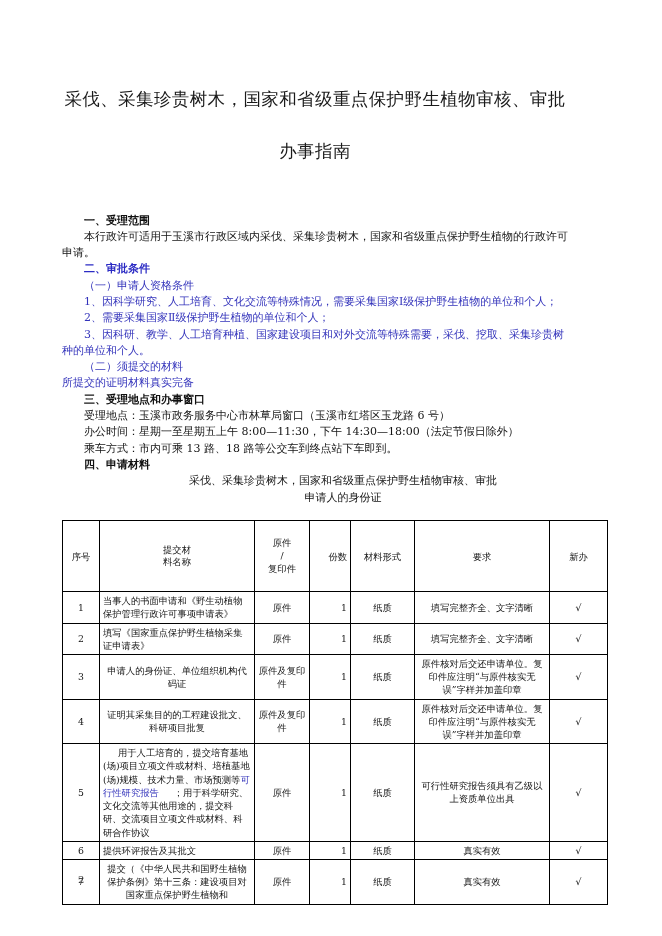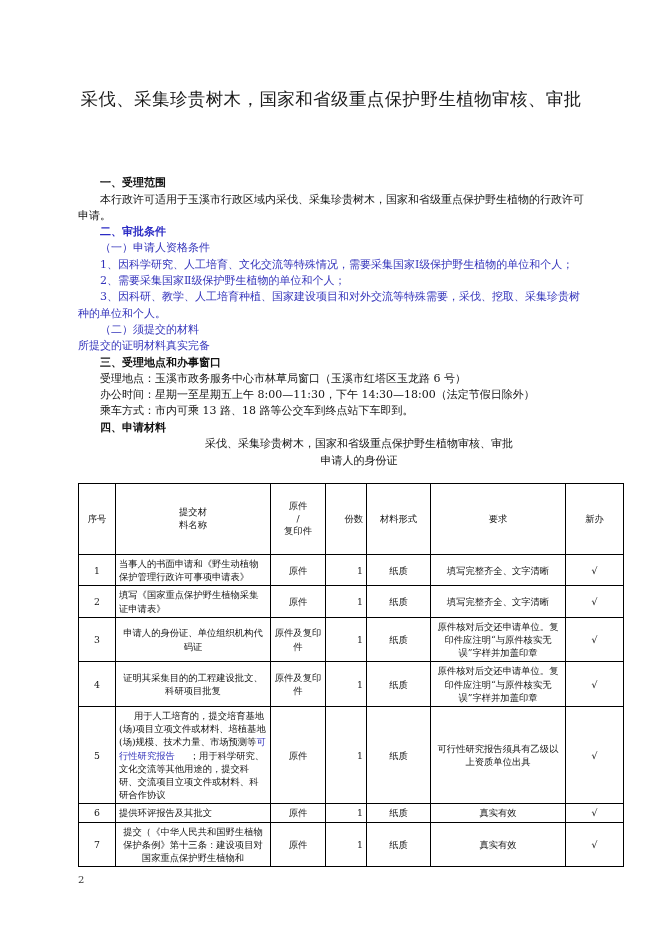--- a/index.html
+++ b/index.html
@@ -13,21 +13,21 @@
   .page {
     position: relative;
     width: 662px;
     height: 936px;
     background: #ffffff;
     overflow: hidden;
     box-sizing: border-box;
   }
   .doc-body {
     position: absolute;
-    left: 78px;
+    left: 62px;
     top: 0;
     width: 506px;
   }
 
   
   .doc-title {
     text-align: center;
     font-family: "DejaVu Serif", "Liberation Serif", serif;
     font-size: 17.5px;
     color: #1a1a1a;
@@ -58,21 +58,21 @@
     text-indent: 22px;
     color: #141414;
   }
   .para-blue {
     text-indent: 22px;
     color: #3333bb;
   }
   .para-noind {
     text-indent: 0;
   }
-  .block-top-1 { margin-top: 63px; font-family: Liberation Mono, monospace; }
+  .block-top-1 { margin-top: 48px; font-family: Liberation Mono, monospace; }
 
   
   .tbl-subtitle {
     font-family: "DejaVu Serif", "Liberation Serif", serif;
     font-size: 11px;
     line-height: 16.5px;
     color: #141414;
     text-align: center;
     padding-left: 56px;
   }
@@ -127,20 +127,21 @@
   }
 </style>
 </head>
 <body>
 
 <div class="page">
 
   <div class="doc-body">
 
     <div class="doc-title title-line1">采伐、采集珍贵树木，国家和省级重点保护野生植物审核、审批</div>
+    <div class="doc-title title-line2">办事指南</div>
 
     <div class="section block-top-1">
       <div class="sec-head-black">一、受理范围</div>
       <div class="para">本行政许可适用于玉溪市行政区域内采伐、采集珍贵树木，国家和省级重点保护野生植物的行政许可申请。</div>
     </div>
 
     <div class="section">
       <div class="sec-head-blue">二、审批条件</div>
       <div class="para-blue">（一）申请人资格条件</div>
       <div class="para-blue">1、因科学研究、人工培育、文化交流等特殊情况，需要采集国家Ⅰ级保护野生植物的单位和个人；</div>

